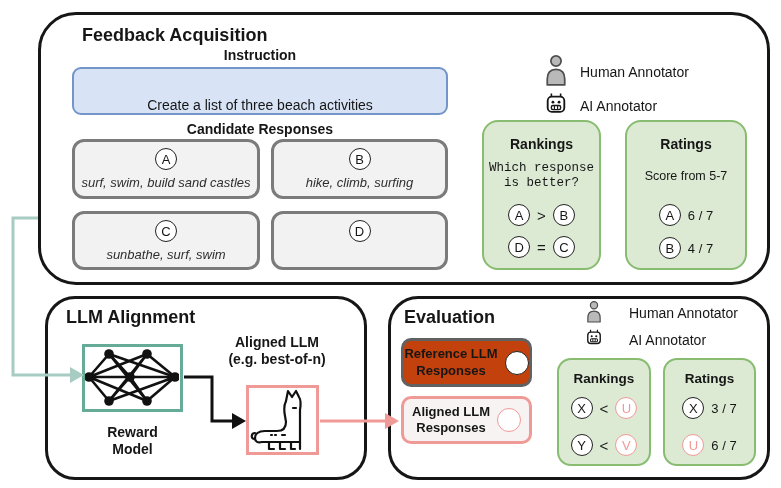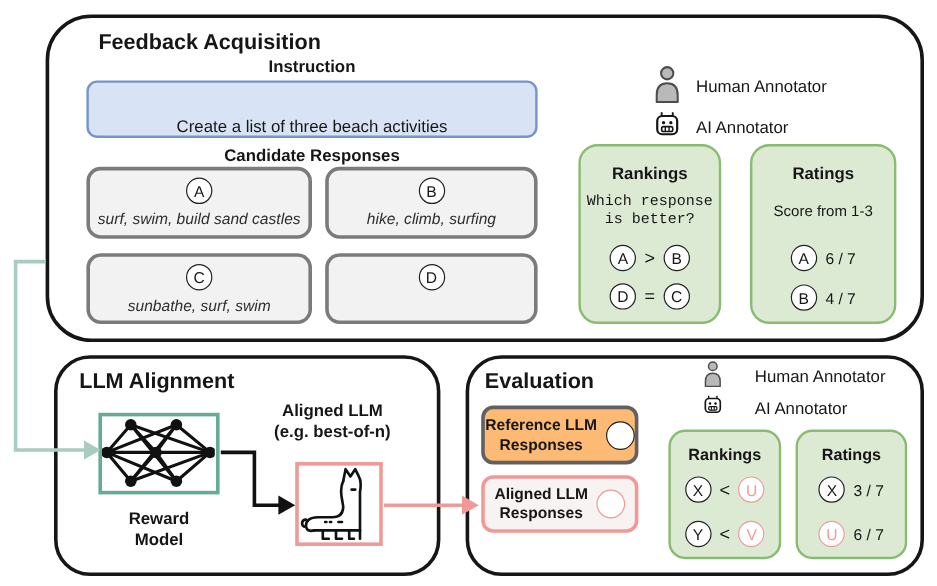--- a/index.html
+++ b/index.html
@@ -37,21 +37,21 @@
   .prow{display:flex;align-items:center;justify-content:center;gap:7px;}
   .op{font-size:15px;}
   .score{font-size:13px;}
   .legend-label{position:absolute;font-size:14px;white-space:nowrap;}
   .llmlabel{position:absolute;text-align:center;font-weight:bold;font-size:14px;line-height:1.18;}
   .respbox{
     position:absolute;box-sizing:border-box;border-radius:10px;
     display:flex;align-items:center;justify-content:center;gap:7px;
     font-weight:bold;font-size:13px;line-height:1.25;text-align:center;
   }
-  .respbox.ref{background:#fdba74;border:3px solid #616161;}
+  .respbox.ref{background:#c2410c;border:3px solid #616161;}
   .respbox.alg{background:#f8f3f3;border:3px solid var(--pink);}
   .respcircle{width:24px;height:24px;border-radius:50%;background:#fff;border:1.8px solid #222;box-sizing:border-box;flex:0 0 auto;}
   .respcircle.pink{border-color:var(--pink);}
   svg{display:block;}
   #arrows{position:absolute;left:0;top:0;pointer-events:none;z-index:6;}
   .teal-stroke{stroke:var(--teal_light);}
   .teal-fill{fill:var(--teal_light);}
   .pink-stroke{stroke:var(--pink);}
   .pink-fill{fill:var(--pink);}
 </style>
@@ -118,21 +118,21 @@
     </div>
     <div class="prow" style="margin-top:10px;">
       <span class="badge">D</span>
       <span class="op">=</span>
       <span class="badge">C</span>
     </div>
   </div>
 
   <div class="panel" style="left:625px;top:120px;width:122px;height:150px;padding-top:14px;">
     <div class="ptitle">Ratings</div>
-    <div class="psub" style="margin-top:17px;">Score from 1-3</div>
+    <div class="psub" style="margin-top:17px;">Score from 5-7</div>
     <div class="prow" style="margin-top:20px;">
       <span class="badge">A</span>
       <span class="score">6 / 7</span>
     </div>
     <div class="prow" style="margin-top:11px;">
       <span class="badge">B</span>
       <span class="score">4 / 7</span>
     </div>
   </div>
 

